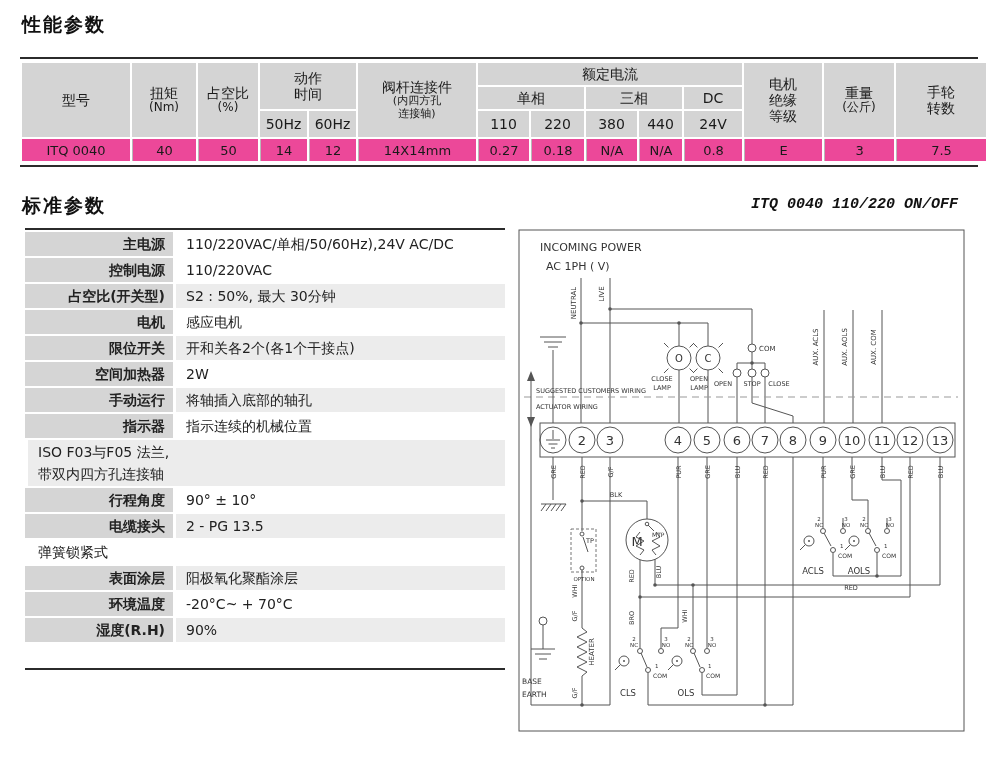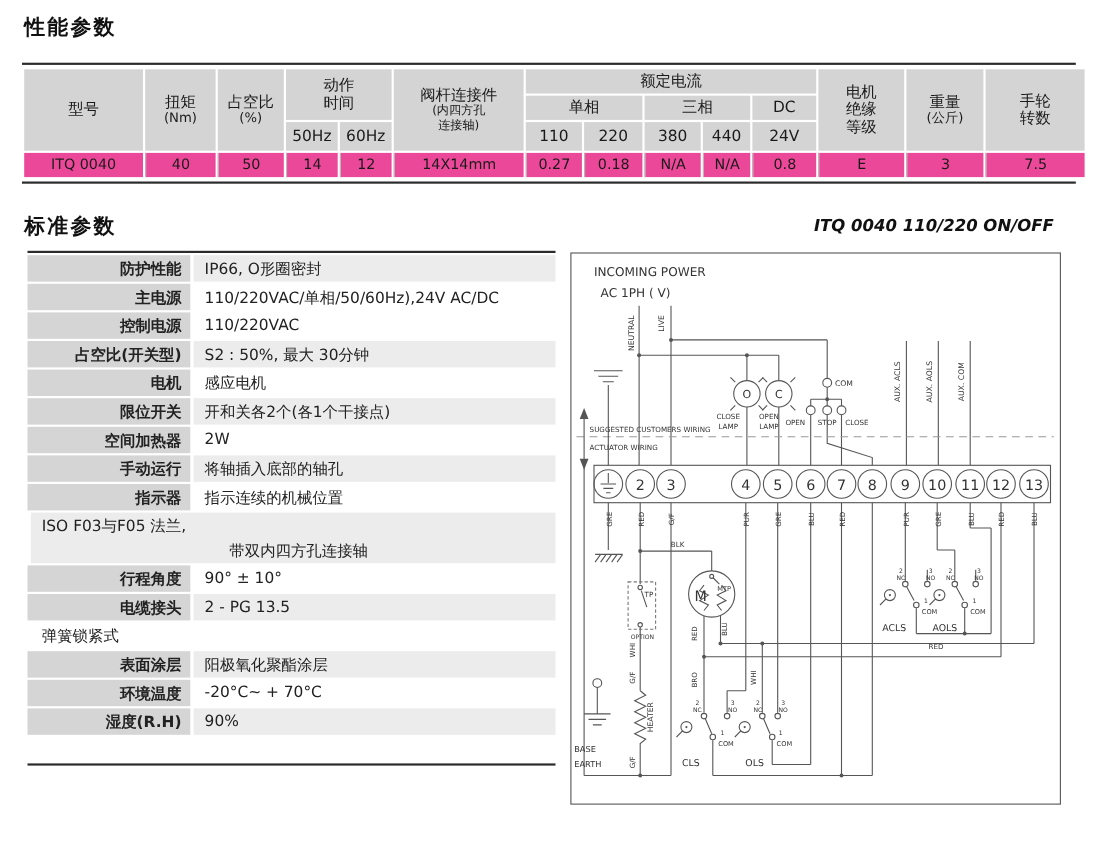--- a/index.html
+++ b/index.html
@@ -19,24 +19,24 @@
   .sub{font-size:12px}.small{font-size:11px}
   
   .spec-wrap{position:absolute;left:25px;top:228px;width:480px;
              border-top:2px solid #2b2b2b;border-bottom:2px solid #2b2b2b;
              padding:2px 0 24px 0;}
   .srow{display:flex;margin-bottom:2px;}
   .slabel{width:148px;background:#d5d5d5;text-align:right;padding:4px 8px 2px 0;
           font-size:14px;font-weight:bold;box-sizing:border-box;color:#222;}
   .sval{flex:1;margin-left:3px;padding:4px 0 2px 10px;font-size:14px;color:#222;}
   .srow.shade .sval{background:#ececec;}
-  .sval .l2{margin-top:4px;text-align:center;}
+  .sval .l2{margin-top:4px;}
   
   .diag-title{position:absolute;left:518px;top:196px;width:440px;text-align:right;
-              font-size:15px;font-weight:bold;font-style:italic;color:#111;}
+              font-size:15px;font-weight:bold;font-style:italic;color:#111;font-family:Liberation Mono, monospace;}
   svg text{font-family:"DejaVu Sans",sans-serif;fill:#333;}
   .fs55{font-size:5.5px}.fs6{font-size:6px}.fs65{font-size:6.5px}.fs7{font-size:7px}
   .fs75{font-size:7.5px}.fs85{font-size:8.5px}.fs10{font-size:10px}.fs11{font-size:11px}
   .fs13{font-size:13px}
   .w{stroke:#555;stroke-width:1;fill:none}
   .dash{stroke:#999;stroke-width:1;stroke-dasharray:7 5;fill:none}
   .tpbox{stroke:#777;stroke-width:1;stroke-dasharray:3 2;fill:none}
   .dot{fill:#555}
 </style>
 </head>
@@ -139,24 +139,20 @@
         <td class="sep">3</td>
         <td class="sep">7.5</td>
       </tr>
     </tbody>
       </table>
   </div>
 
   <div class="sec-title" style="left:22px;top:193px">标准参数</div>
 
   <div class="spec-wrap">
-    <div class="srow shade">
-        <div class="slabel">防护性能</div>
-        <div class="sval">IP66, O形圈密封</div>
-      </div>
     <div class="srow">
         <div class="slabel">主电源</div>
         <div class="sval">110/220VAC/单相/50/60Hz),24V AC/DC</div>
       </div>
     <div class="srow">
         <div class="slabel">控制电源</div>
         <div class="sval">110/220VAC</div>
       </div>
     <div class="srow shade">
         <div class="slabel">占空比(开关型)</div>

